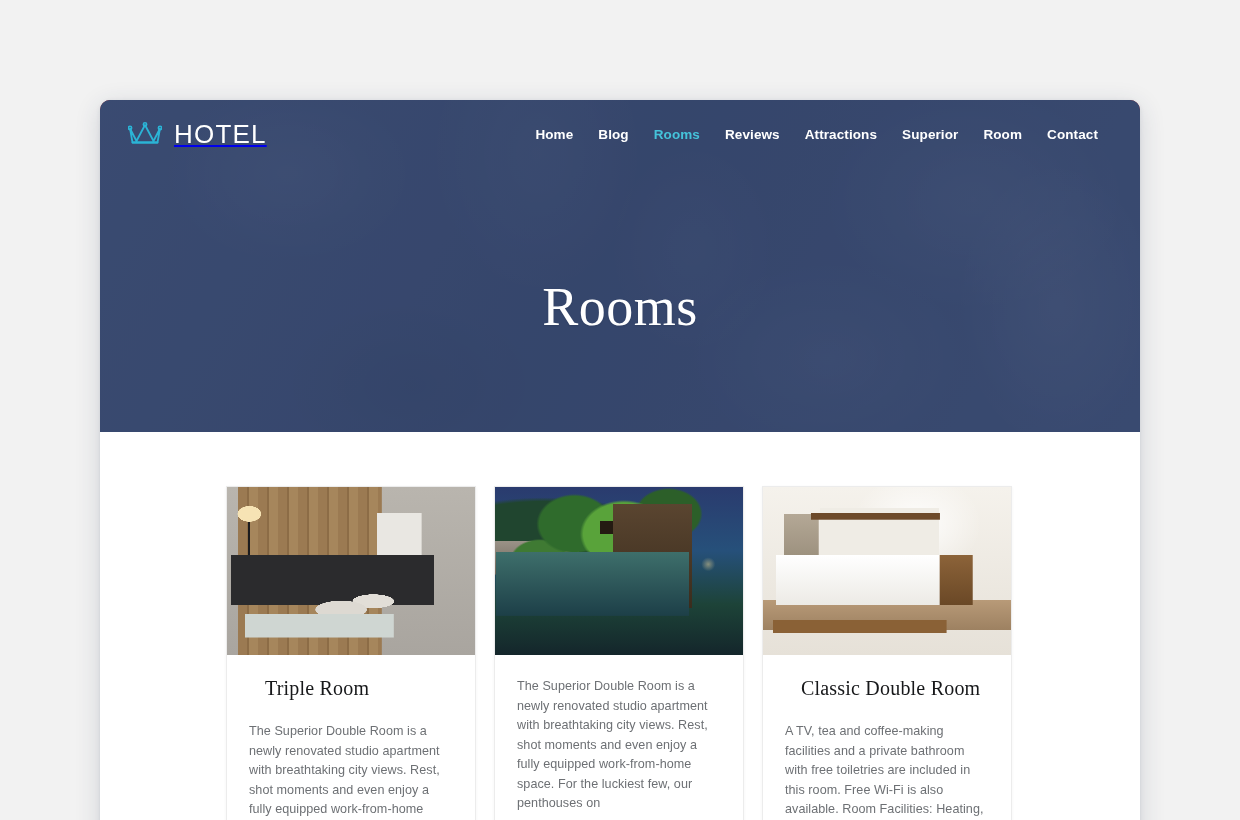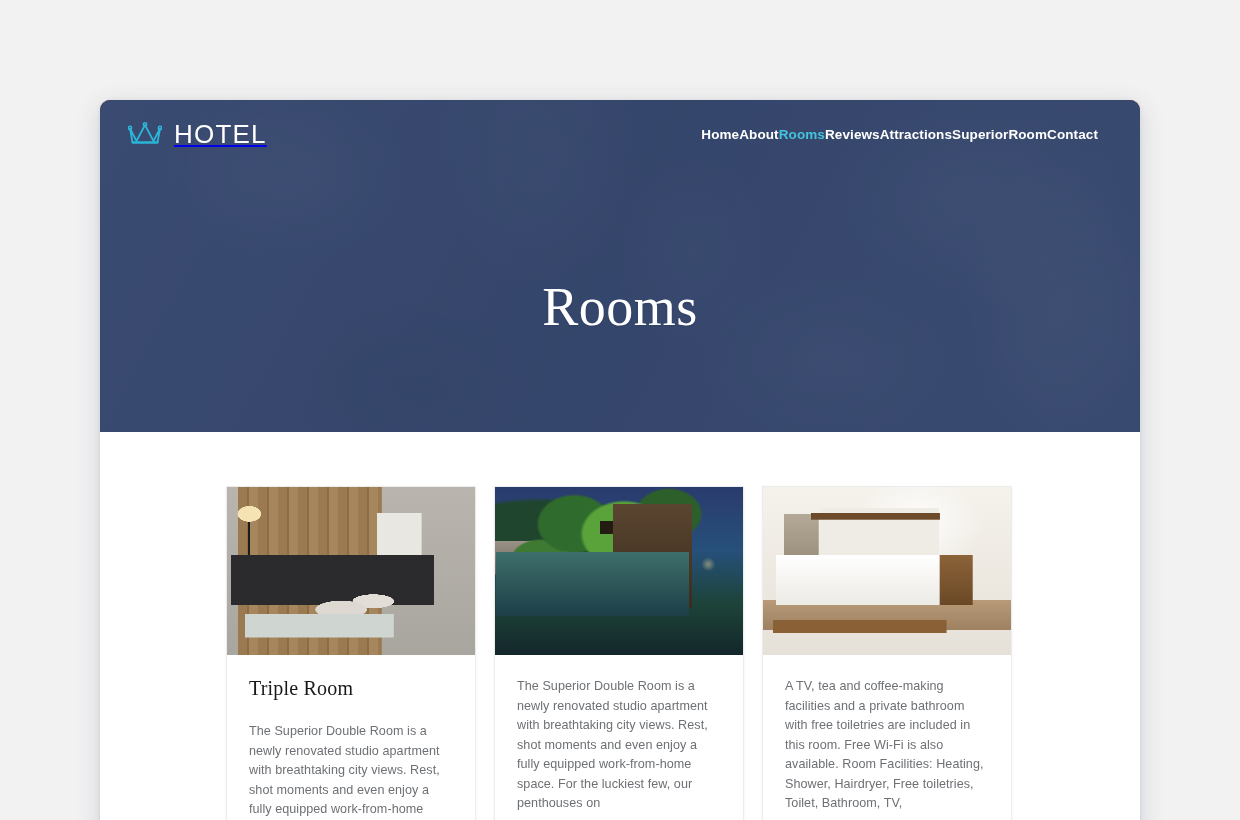--- a/index.html
+++ b/index.html
@@ -51,21 +51,21 @@
     display:flex; align-items:center;
     padding:0 42px 0 28px;
     z-index:5;
   }
   .brand { display:flex; align-items:center; gap:12px; }
   .crown { width:34px; height:26px; display:block; }
   .brand-name {
     color:#ffffff; font-size:26px; letter-spacing:1.2px; font-weight:400;
     line-height:1;
   }
-  .nav { margin-left:auto; display:flex; align-items:center; }
+  .nav { margin-left:auto; display:flex; align-items:center; gap:25px; }
   .nav a {
     color:#ffffff; font-size:13.5px; font-weight:700; text-decoration:none;
     letter-spacing:0.1px; white-space:nowrap;
   }
   .nav a.active { color:#45c3da; }
 
   .hero-title {
     position:absolute; left:0; right:0; top:176px;
     text-align:center;
     color:#ffffff;
@@ -86,20 +86,21 @@
     background:#ffffff;
     border:1px solid #ececec;
     box-shadow:0 1px 3px rgba(0,0,0,0.05);
   }
   .room-thumb { width:100%; height:168px; display:block; position:relative; overflow:hidden; }
   .room-body { padding:22px 22px 20px 22px; }
   .room-title {
     font-family:"Liberation Serif", "DejaVu Serif", serif;
     font-size:20px; color:#17181a; font-weight:400; letter-spacing:0.2px;
     margin-bottom:22px;
+    margin-left:16px;
   }
   .room-desc {
     font-size:12.6px; line-height:1.55; color:#6d7074;
     letter-spacing:0.05px;
   }
 
   
   .ph-living {
     background:
       
@@ -186,21 +187,21 @@
             <path d="M4.5 21.5 L29.5 21.5" fill="none" stroke="#2bb4d6" stroke-width="1.8" stroke-linecap="round"></path>
             <circle cx="2" cy="7" r="1.7" fill="none" stroke="#2bb4d6" stroke-width="1.5"></circle>
             <circle cx="32" cy="7" r="1.7" fill="none" stroke="#2bb4d6" stroke-width="1.5"></circle>
             <circle cx="17" cy="3.4" r="1.7" fill="none" stroke="#2bb4d6" stroke-width="1.5"></circle>
           </svg>
           <span class="brand-name">HOTEL</span>
         </a>
 
         <nav class="nav">
           <a href="#">Home</a>
-          <a href="#">About</a>
+          <a href="#">Blog</a>
           <a href="#" class="active">Rooms</a>
           <a href="#">Reviews</a>
           <a href="#">Attractions</a>
           <a href="#">Superior</a>
           <a href="#">Room</a>
           <a href="#">Contact</a>
         </nav>
       </div>
 
       <h1 class="hero-title">Rooms</h1>
@@ -220,20 +221,21 @@
         <article class="room-card">
           <div class="room-thumb ph-onsen"></div>
           <div class="room-body">
             <p class="room-desc">The Superior Double Room is a newly renovated studio apartment with breathtaking city views. Rest, shot moments and even enjoy a fully equipped work-from-home space. For the luckiest few, our penthouses on</p>
           </div>
         </article>
 
         <article class="room-card">
           <div class="room-thumb ph-bedroom"></div>
           <div class="room-body">
+            <h2 class="room-title">Classic Double Room</h2>
             <p class="room-desc">A TV, tea and coffee-making facilities and a private bathroom with free toiletries are included in this room. Free Wi-Fi is also available. Room Facilities: Heating, Shower, Hairdryer, Free toiletries, Toilet, Bathroom, TV,</p>
           </div>
         </article>
 
       </div>
     </section>
 
   </div>
 </div>
 

